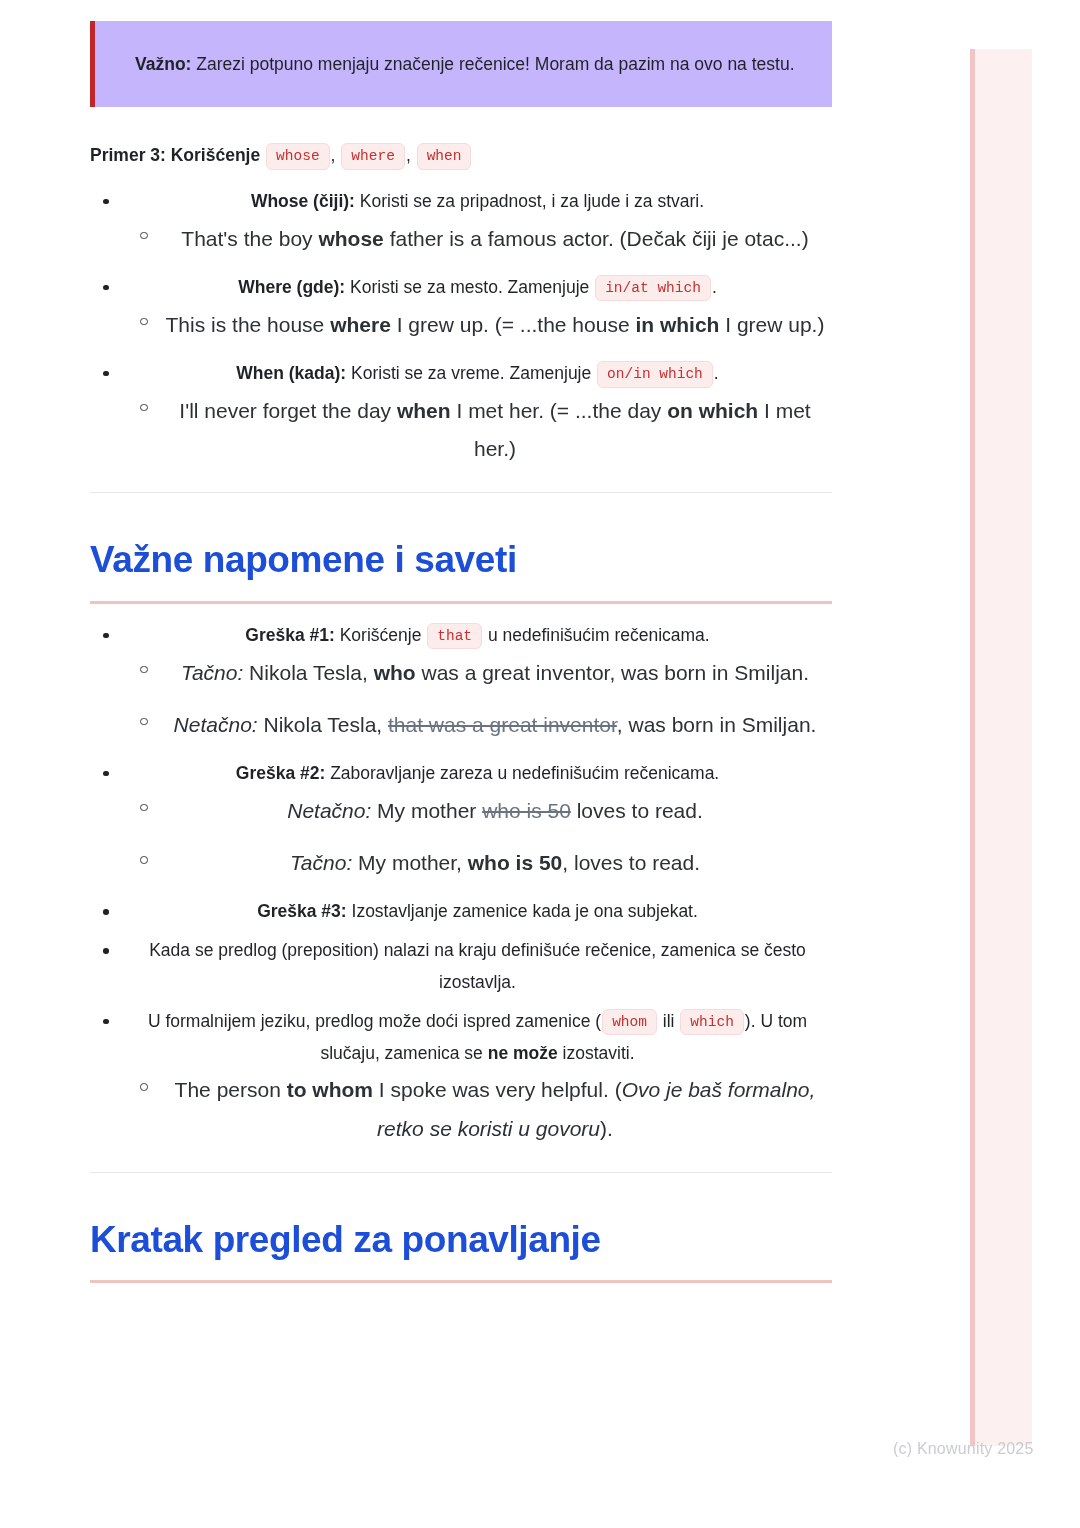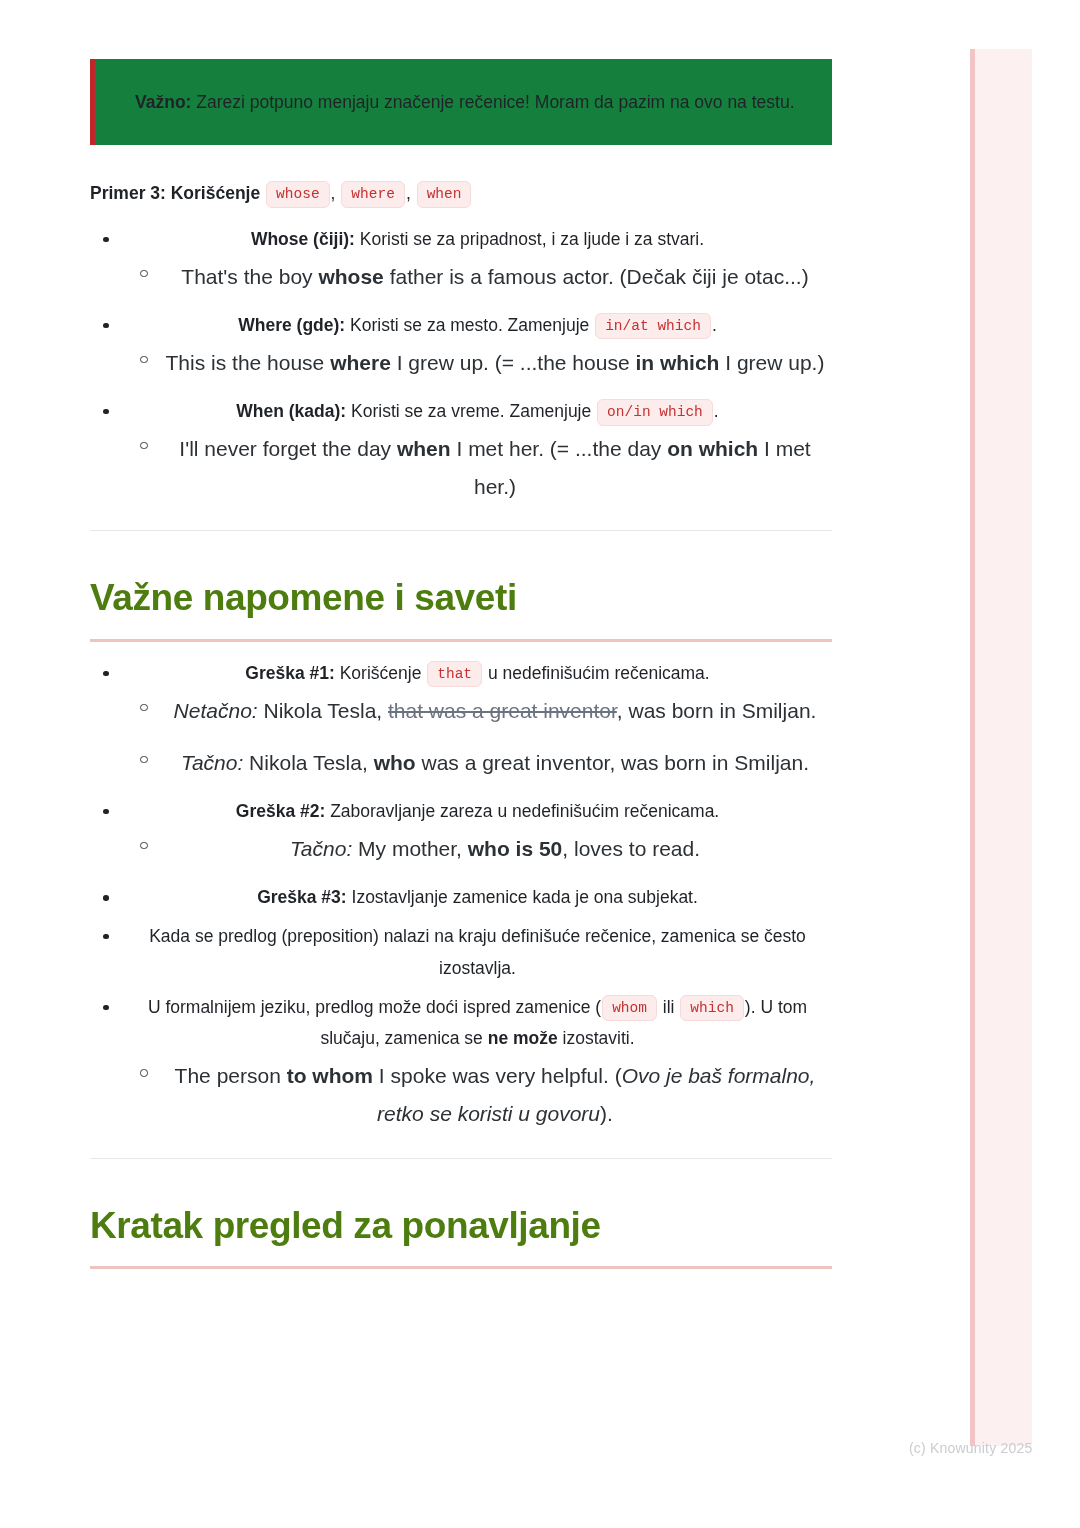--- a/index.html
+++ b/index.html
@@ -31,22 +31,22 @@
 
   
   #content {
     position: absolute;
     left: 90px; top: 0;
     width: 742px;
   }
 
   
   .callout {
-    margin-top: 59px;
-    background: #15803d;
+    margin-top: 21px;
+    background: #c4b5fd;
     border-left: 5px solid #c1262b;
     padding: 26px 28px 26px 40px;
     font-size: 17.5px;
     line-height: 1.95;
     color: #1f2328;
   }
   .callout b { font-weight: bold; }
 
   
   .para-label {
@@ -130,41 +130,40 @@
     height: 1px;
     background: #e7e7e8;
     margin: 24px 0 0 0;
     width: 742px;
   }
 
   
   h2.section {
     font-size: 37px;
     font-weight: bold;
-    color: #4d7c0f;
+    color: #1d4ed8;
     margin: 46px 0 0 0;
     letter-spacing: -0.4px;
     line-height: 1.15;
   }
   .section-underline {
     height: 3px;
     background: #eec3c0;
     width: 742px;
     margin-top: 19px;
   }
 
   
   #credit {
     position: absolute;
     left: 893px; top: 1440px;
-    font-size: 14px;
+    font-size: 16px;
     color: #c9ccd0;
     letter-spacing: 0.2px;
     white-space: nowrap;
-    margin-left: 16px;
   }
 </style>
 </head>
 <body>
 
 <div id="right-strip"></div>
 <div id="right-strip-edge"></div>
 
 <div id="content">
 
@@ -204,28 +203,29 @@
 
   <div class="rule"></div>
 
   <h2 class="section">Važne napomene i saveti</h2>
   <div class="section-underline"></div>
 
   <ul class="lvl1">
     <li>
       <b>Greška #1:</b><span> Korišćenje </span><code class="chip">that</code><span> u nedefinišućim rečenicama.</span>
       <ul class="lvl2">
+        <li><i>Tačno:</i><span> Nikola Tesla, </span><b>who</b><span> was a great inventor, was born in Smiljan.</span></li>
         <li><i>Netačno:</i><span> Nikola Tesla, </span><span class="strike">that was a great inventor</span><span>, was born in Smiljan.</span></li>
-        <li><i>Tačno:</i><span> Nikola Tesla, </span><b>who</b><span> was a great inventor, was born in Smiljan.</span></li>
       </ul>
     </li>
 
     <li>
       <b>Greška #2:</b><span> Zaboravljanje zareza u nedefinišućim rečenicama.</span>
       <ul class="lvl2">
+        <li><i>Netačno:</i><span> My mother </span><span class="strike">who is 50</span><span> loves to read.</span></li>
         <li><i>Tačno:</i><span> My mother, </span><b>who is 50</b><span>, loves to read.</span></li>
       </ul>
     </li>
 
     <li>
       <b>Greška #3:</b><span> Izostavljanje zamenice kada je ona subjekat.</span>
     </li>
 
     <li>
       <span>Kada se predlog (preposition) nalazi na kraju definišuće rečenice, zamenica se često izostavlja.</span>

